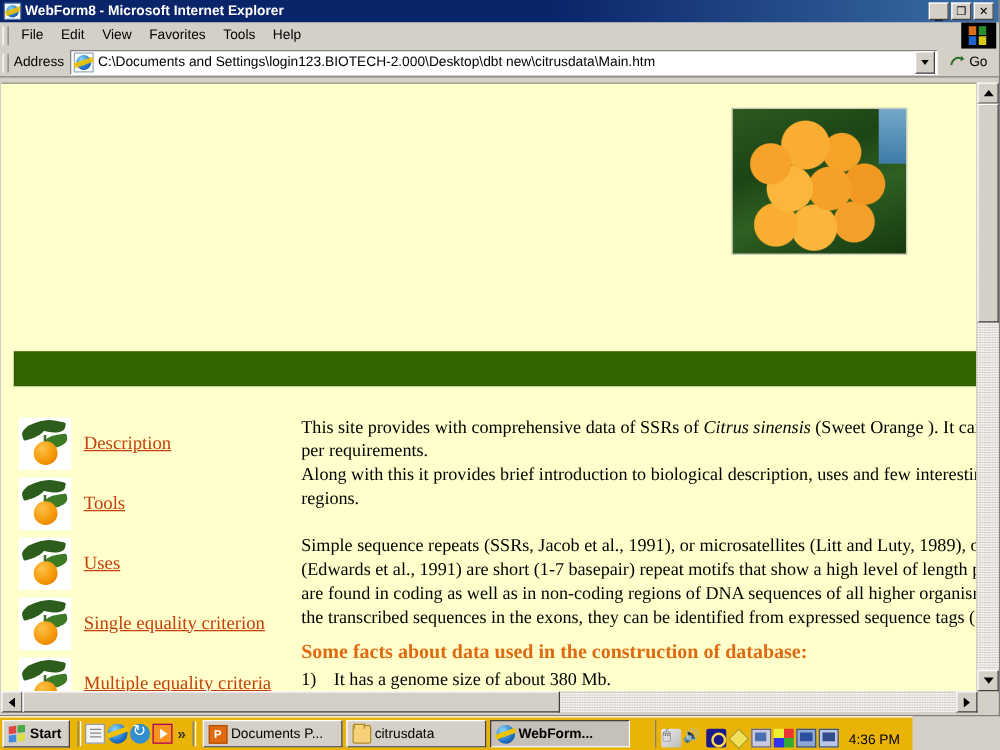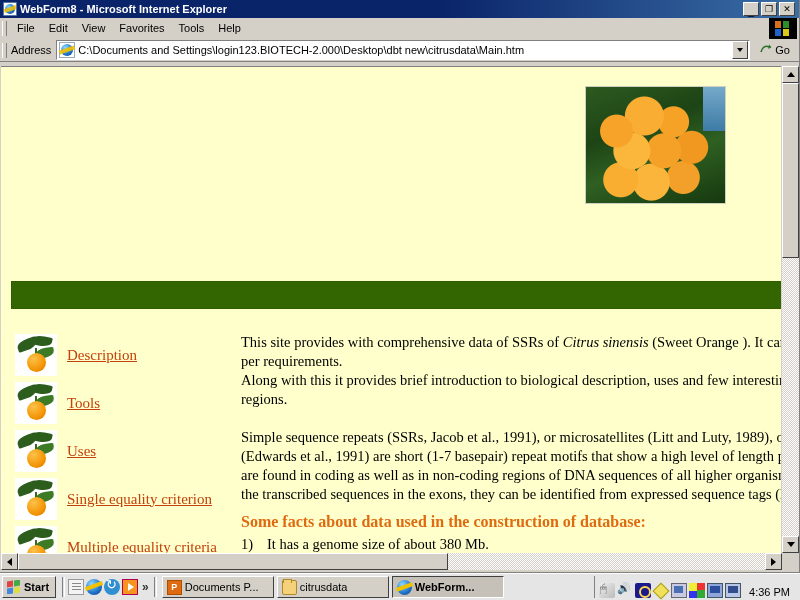--- a/index.html
+++ b/index.html
@@ -320,22 +320,22 @@
     border-right-color: #404040; border-bottom-color: #404040;
   }
   .ar { width: 0; height: 0; }
   .ar-u { border-left: 4px solid transparent; border-right: 4px solid transparent; border-bottom: 5px solid #000; }
   .ar-d { border-left: 4px solid transparent; border-right: 4px solid transparent; border-top: 5px solid #000; }
   .ar-l { border-top: 4px solid transparent; border-bottom: 4px solid transparent; border-right: 5px solid #000; }
   .ar-r { border-top: 4px solid transparent; border-bottom: 4px solid transparent; border-left: 5px solid #000; }
 
   
   .taskbar {
-    position: absolute; left: 0; bottom: 0; width: 800px; height: 27px;
-    background: #e5e5e5;
+    position: absolute; left: 0; bottom: 0; width: 730px; height: 27px;
+    background: #eab308;
     border-top: 1px solid #ffffff;
     display: flex; align-items: center;
   }
   .start-btn {
     height: 22px; margin: 0 3px 0 2px;
     background: #d4d0c8;
     border: 1px solid #ffffff;
     border-right-color: #404040; border-bottom-color: #404040;
     display: flex; align-items: center; padding: 0 6px 0 3px;
     font-size: 11px; font-weight: bold; color: #000;

